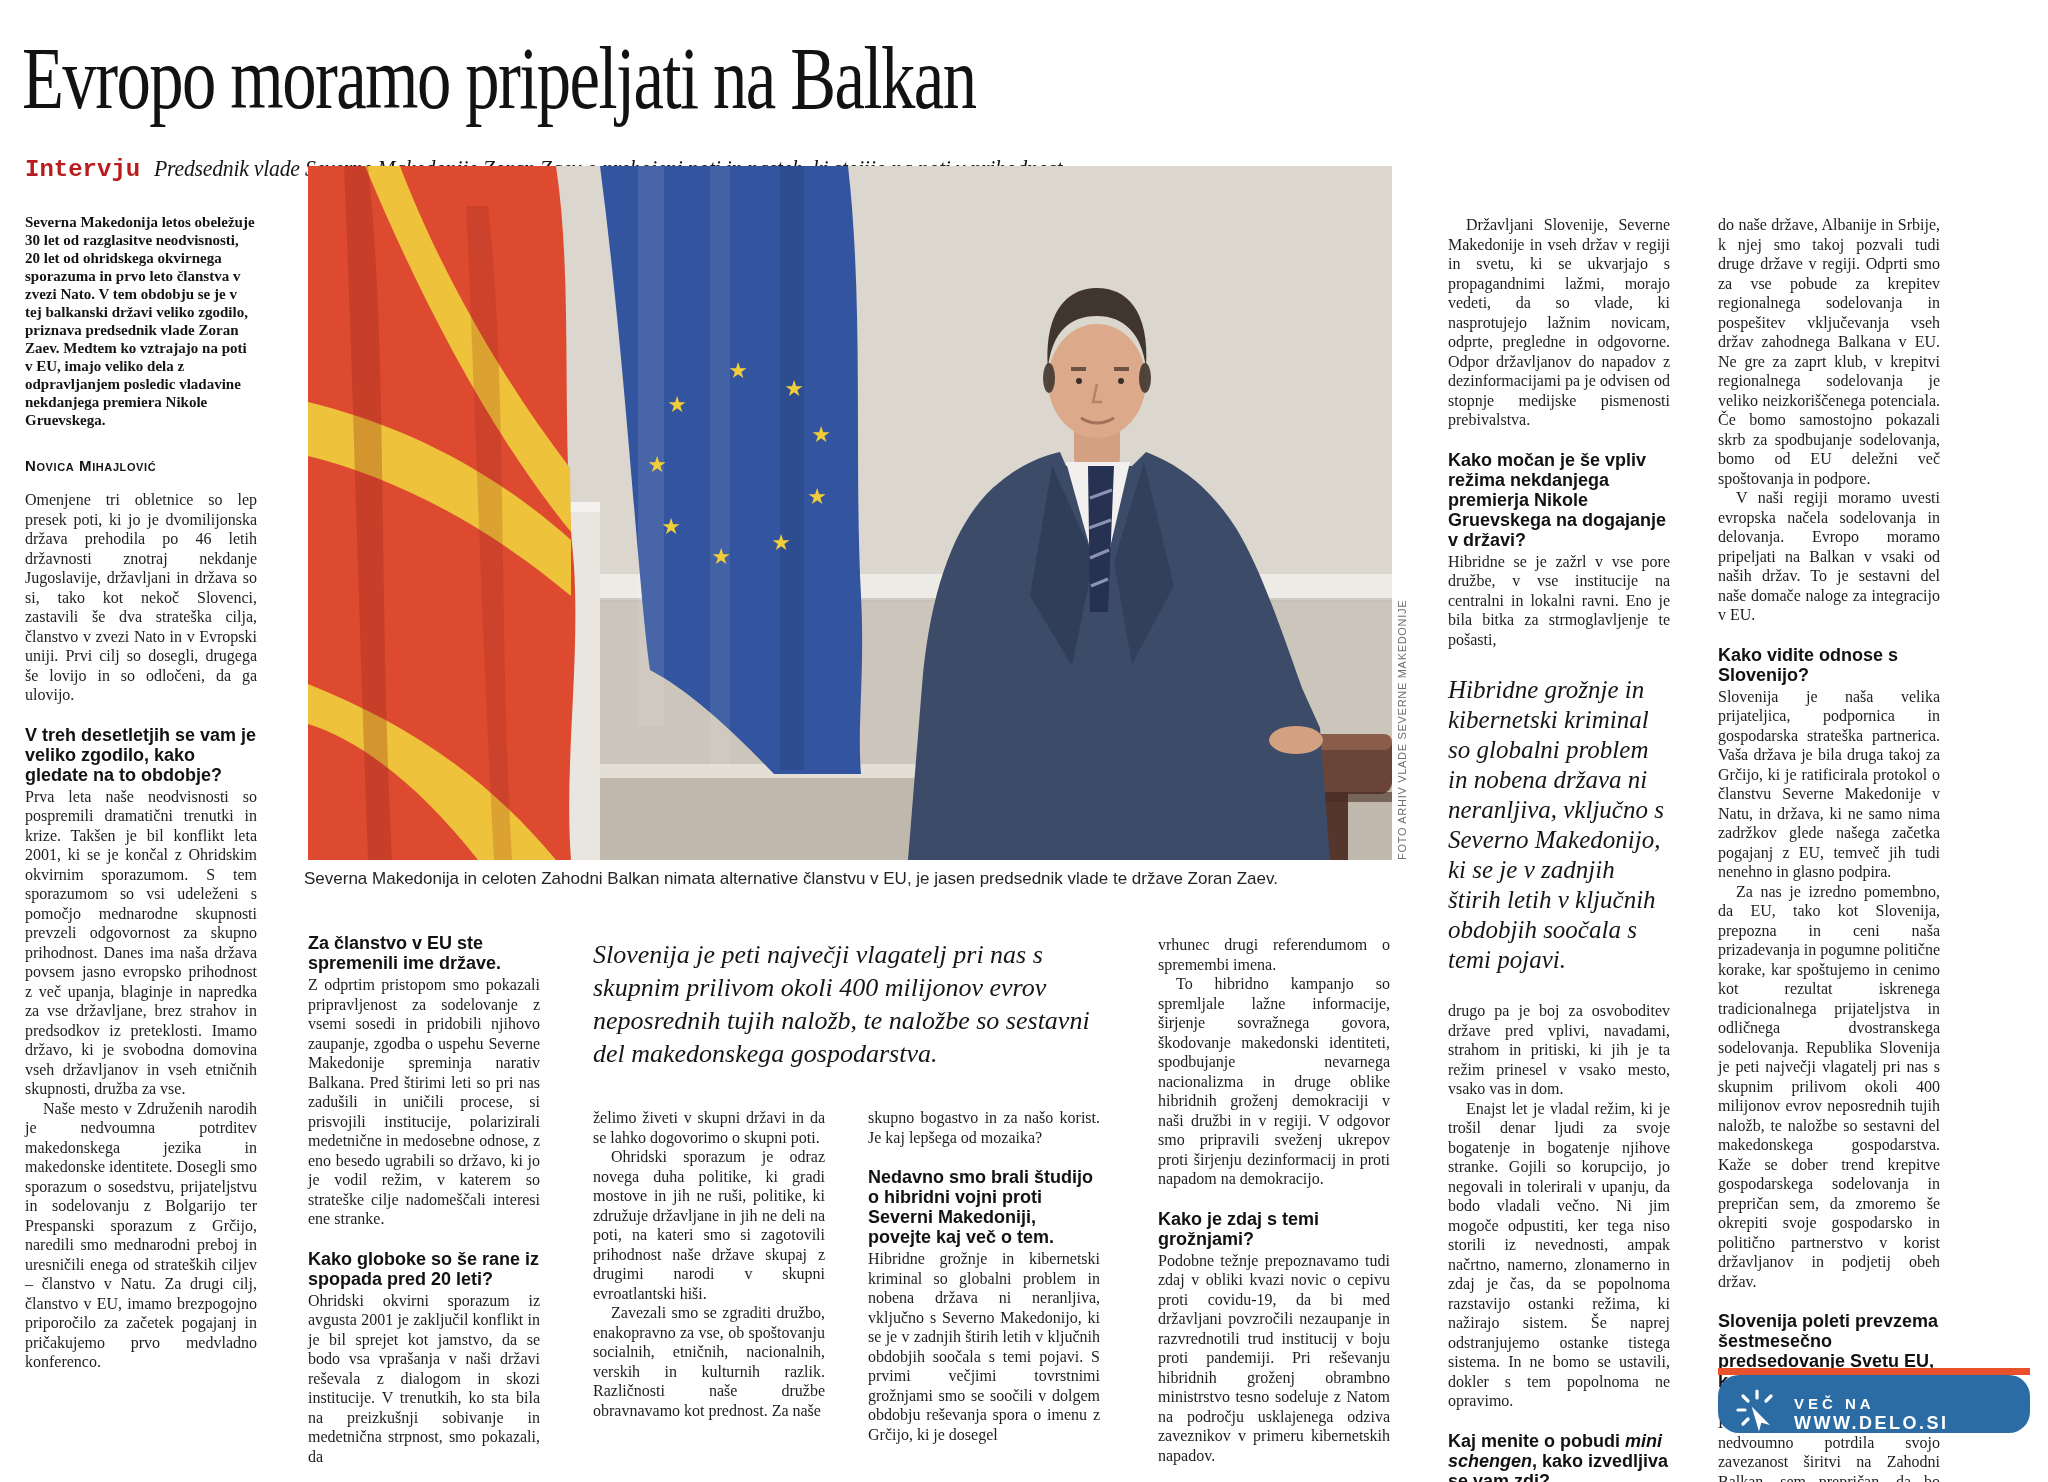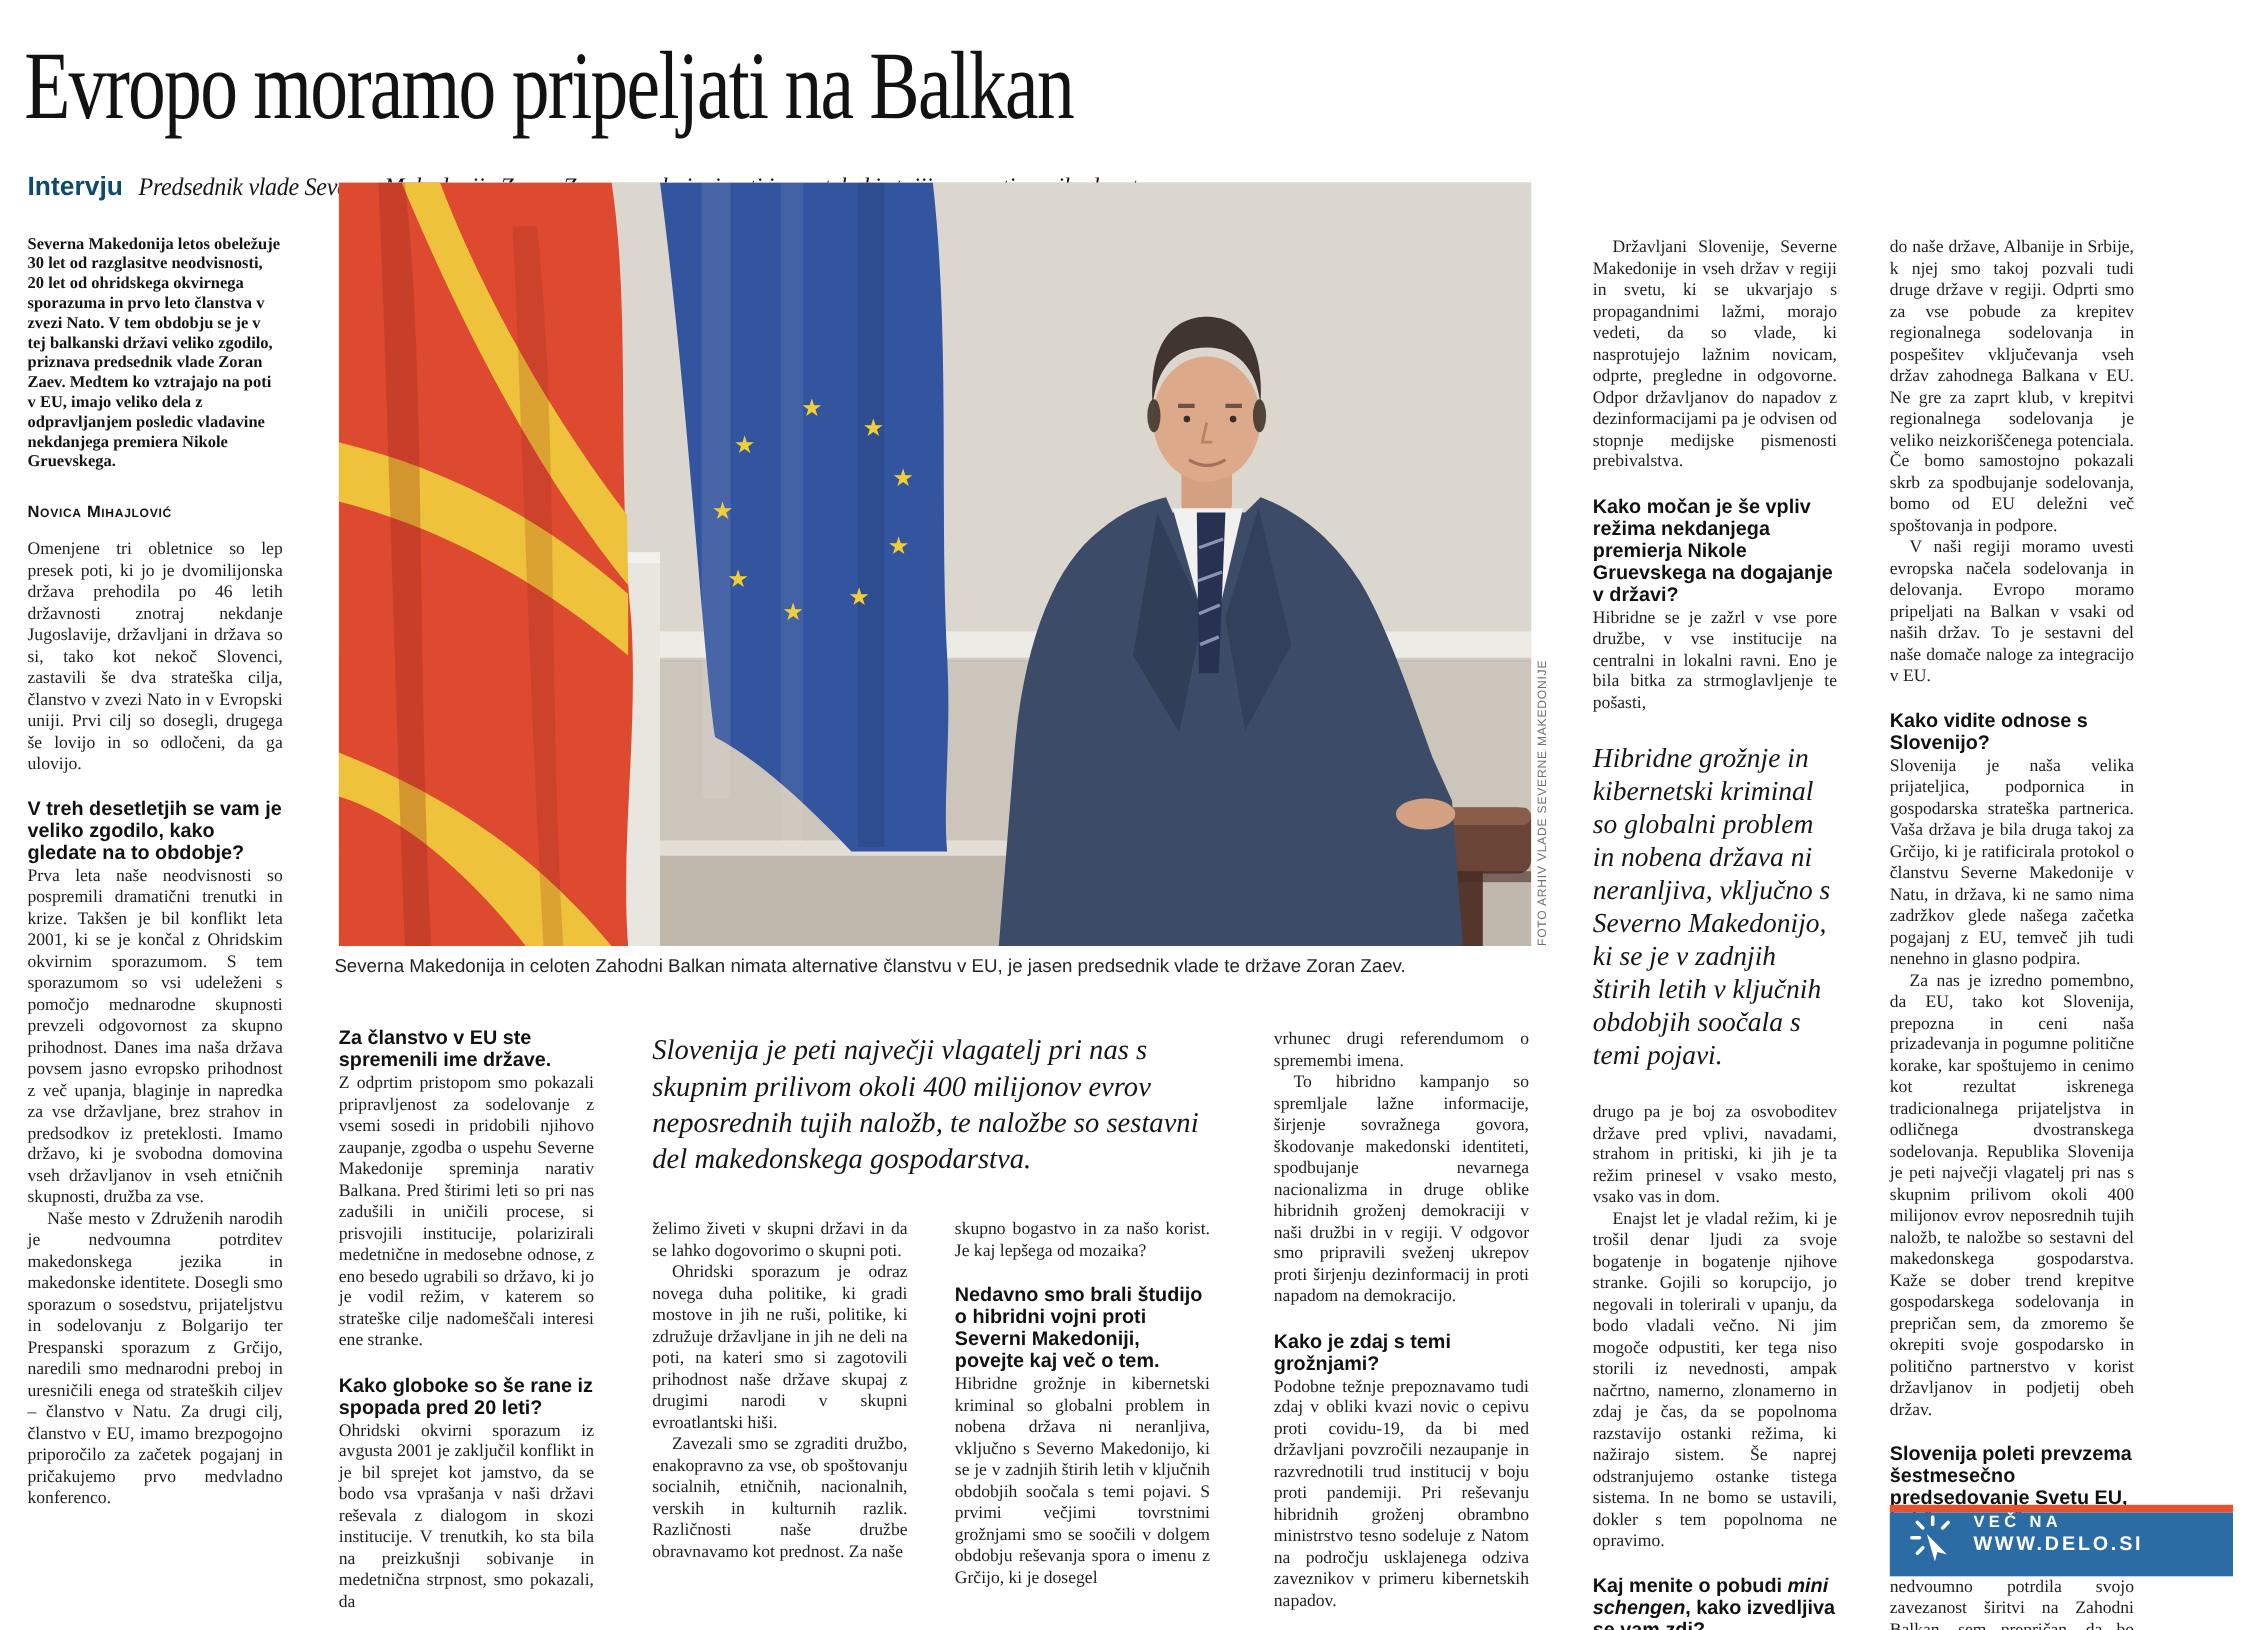--- a/index.html
+++ b/index.html
@@ -2,21 +2,21 @@
 <html lang="sl"><head>
 <meta charset="utf-8">
 <style>
   html,body{margin:0;padding:0;background:#ffffff;}
   .page{position:relative;width:2048px;height:1482px;background:#fff;overflow:hidden;
         color:#1d1d1b;-webkit-font-smoothing:antialiased;}
   .headline{position:absolute;left:22px;top:28px;margin:0;font-family:"Liberation Serif",serif;
         font-weight:500;font-size:88px;letter-spacing:-2px;white-space:nowrap;color:#121212;
         transform:scaleX(.78);transform-origin:left top;}
   .kickrow{position:absolute;left:25px;top:156px;white-space:nowrap;}
-  .kicker{font-family:Liberation Sans, sans-serif;font-weight:bold;font-size:24px;color:#0c4a6e;}
+  .kicker{font-family:Liberation Mono, monospace;font-weight:bold;font-size:24px;color:#b91c1c;}
   .subtitle{font-family:"Liberation Serif",serif;font-style:italic;font-size:23px;color:#161616;
         margin-left:14px;letter-spacing:-.3px;display:inline-block;transform:scaleX(.95);transform-origin:left;}
   .col{position:absolute;}
   .lead{margin:0 0 0 0;font-family:Liberation Serif, serif;font-weight:bold;
         font-size:15px;line-height:18px;color:#141414;text-align:left;}
   .byline{margin:28px 0 16px;font-family:"Liberation Sans",sans-serif;font-weight:bold;
         font-size:15px;font-variant:small-caps;letter-spacing:.6px;color:#141414;}
   .body{margin:0;font-family:"Liberation Serif",serif;font-size:16px;line-height:19.5px;
         text-align:justify;hyphens:auto;-webkit-hyphens:auto;color:#1d1d1b;}
   .ind{text-indent:18px;}
@@ -29,21 +29,21 @@
         writing-mode:vertical-rl;transform:rotate(180deg);
         font-family:"Liberation Sans",sans-serif;font-size:11px;letter-spacing:.7px;
         color:#6e6e6e;text-transform:uppercase;white-space:nowrap;}
   .caption{position:absolute;left:304px;top:868px;width:1100px;
         font-family:"Liberation Sans",sans-serif;font-size:17px;line-height:22px;color:#242424;}
   .pull{margin:0;font-family:"Liberation Serif",serif;font-style:italic;
         font-size:25px;line-height:31px;color:#161616;text-align:left;}
   .pull-inline{margin:26px 0 26px;line-height:30px;}
   .badge{position:absolute;left:1718px;top:1368px;width:312px;}
   .badge-bar{height:7px;background:#e8512c;}
-  .badge-box{height:58px;background:#2a6ca3;display:flex;align-items:flex-start;gap:14px;padding-left:16px;box-sizing:border-box;}
+  .badge-box{height:58px;background:#2a6ca3;display:flex;align-items:flex-end;gap:14px;padding-left:16px;box-sizing:border-box;border-radius:21px;}
   .badge-text{display:flex;flex-direction:column;justify-content:center;}
   .badge-l1{font-family:"Liberation Sans",sans-serif;font-weight:bold;font-size:15px;
         letter-spacing:4px;color:#fff;line-height:18px;}
   .badge-l2{font-family:"Liberation Sans",sans-serif;font-weight:bold;font-size:18px;
         letter-spacing:2.5px;color:#fff;line-height:20px;}
 </style>
 </head>
 <body>
 
 <div class="page">

